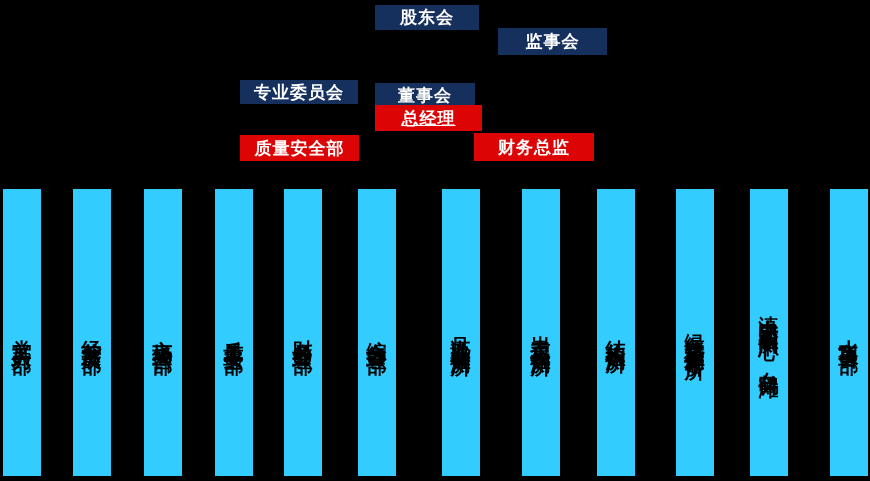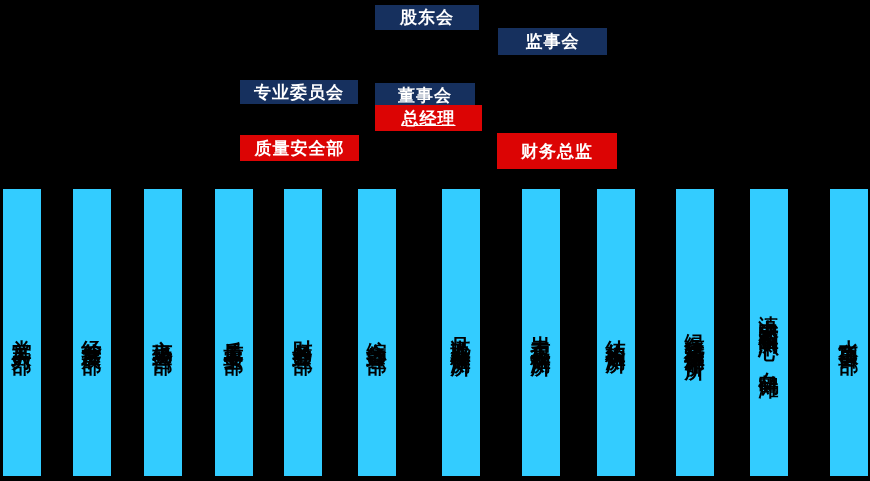--- a/index.html
+++ b/index.html
@@ -60,21 +60,21 @@
   <div class="node navy" style="left:498px; top:28px;  width:109px; height:27px;">监事会</div>
 
   <div class="node navy" style="left:375px; top:55px;  width:100px; height:24px;margin-top:28px;">董事会</div>
 
   <div class="node navy" style="left:240px; top:80px;  width:118px; height:24px;">专业委员会</div>
 
   <div class="node red" style="left:375px; top:105px; width:107px; height:26px;text-decoration:underline;">总经理</div>
 
   <div class="node red" style="left:240px; top:135px; width:119px; height:26px;">质量安全部</div>
 
-  <div class="node red" style="left:497px; top:133px; width:120px; height:36px;">财务总监</div>
+  <div class="node red" style="left:474px; top:133px; width:120px; height:28px;">财务总监</div>
 
   <div class="dept" style="left:3px;">
     <span class="label">党群人力部</span>
   </div>
   <div class="dept" style="left:73px;">
     <span class="label">经营发展部</span>
   </div>
   <div class="dept" style="left:144px;">
     <span class="label">市场经营部</span>
   </div>

